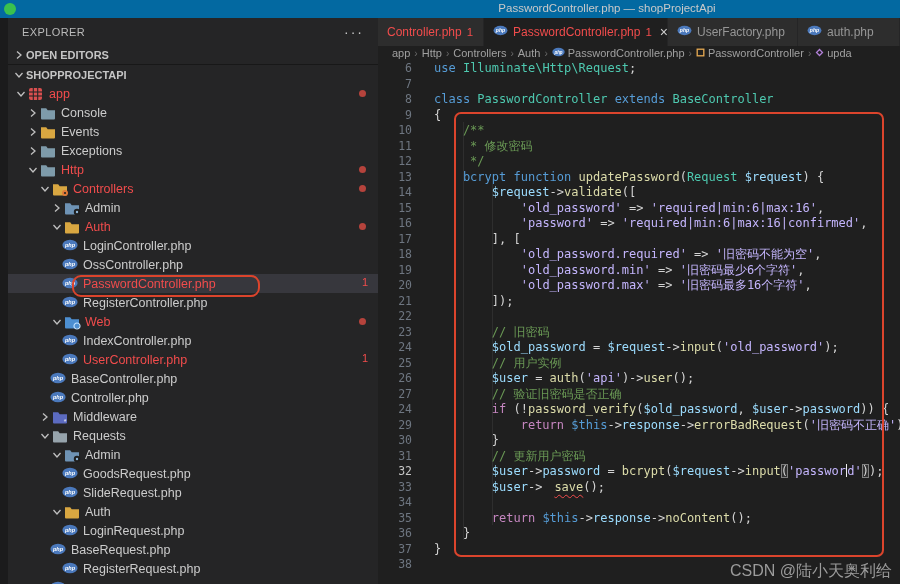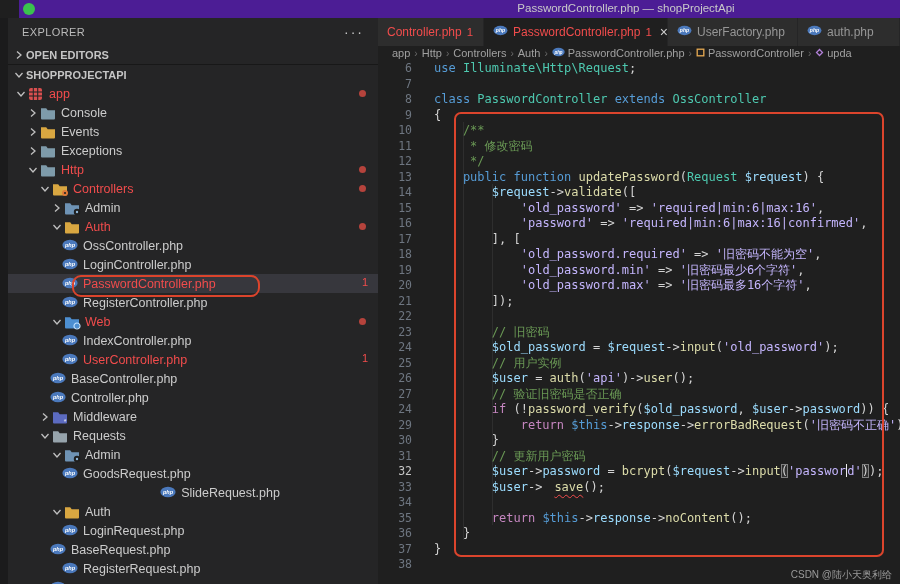--- a/index.html
+++ b/index.html
@@ -3,21 +3,21 @@
 <meta charset="utf-8">
 <style>
   * { margin:0; padding:0; box-sizing:border-box; }
   html,body { background:#111; }
   .window {
     position:relative; width:900px; height:584px; overflow:hidden;
     background:#1F1F1F; font-family:"Liberation Sans", sans-serif;
     -webkit-font-smoothing:antialiased;
   }
   
-  .titlebar { position:relative; height:18px; background:#4c1d95;margin-left:19px; }
+  .titlebar { position:relative; height:18px; background:#0369a1; }
   .traffic { position:absolute; left:4px; top:3px; width:12px; height:12px; border-radius:50%; }
   .title-text { position:absolute; left:607px; top:2px; transform:translateX(-50%);
     font-size:11.5px; color:#C9C9C9; white-space:nowrap; }
   
   .main { display:flex; height:566px; }
   .activity-strip { width:8px; background:#1B1B1C; }
   
   .sidebar { position:relative; width:370px; background:#252526; overflow:hidden; }
   .sidebar-header { height:28px; display:flex; align-items:center; padding:0 14px; }
   .sidebar-header .hdr { font-size:11px; color:#BBBBBB; letter-spacing:.4px; }
@@ -62,21 +62,21 @@
     font-size:11.5px; user-select:none; }
   .code-line.active .ln { color:#C6C6C6; }
   .k{color:#569CD6}.t{color:#4EC9B0}.f{color:#DCDCAA}.v{color:#9CDCFE}
   .s{color:#c4b5fd}.c{color:#6A9955}.p{color:#D4D4D4}.ctl{color:#C586C0}
   .fe{color:#DCDCAA; text-decoration:underline wavy #F14C4C 1px; text-underline-offset:3px;margin-left:12px;}
   .bm{color:#D4D4D4; outline:1px solid #808080; outline-offset:-1px; background:rgba(120,120,120,.2);}
   .cr{display:inline-block; width:1.5px; height:13px; background:#EDEDED; vertical-align:-2px;}
   .guide { position:absolute; width:1px; background:rgba(255,255,255,.07); }
   .code-annotation { position:absolute; left:76px; top:52px; width:430px; height:445px;
     border:2.5px solid #DB442C; border-radius:7px; pointer-events:none; z-index:5; }
-  .watermark { position:absolute; right:8px; bottom:2px; font-size:10px; color:#9B9B9B;
+  .watermark { position:absolute; right:8px; bottom:2px; font-size:16px; color:#9B9B9B;
     font-family:"Liberation Sans", sans-serif; }
 </style>
 </head>
 <body>
 
 <div class="window">
   <div class="titlebar">
     <div class="traffic" style="background:#3AC14E;"></div>
     <span class="title-text">PasswordController.php — shopProjectApi</span>
   </div>
@@ -228,30 +228,30 @@
             <span class="lbl err">Auth</span>
             <span class="dot"></span>
           </div>
           <div class="tree-row" style="padding-left: 54px;">
             <span class="icon-box">
               <svg width="16" height="12" viewBox="0 0 16 12">
                 <ellipse cx="8" cy="6" rx="7.6" ry="5.2" fill="#4B79BC"></ellipse>
                 <text x="8" y="8" font-size="5.5" font-style="italic" font-weight="bold" fill="#fff" text-anchor="middle" font-family="Liberation Sans,sans-serif">php</text>
               </svg>
             </span>
+            <span class="lbl">LoginController.php</span>
+          </div>
+          <div class="tree-row" style="padding-left: 54px;">
+            <span class="icon-box">
+              <svg width="16" height="12" viewBox="0 0 16 12">
+                <ellipse cx="8" cy="6" rx="7.6" ry="5.2" fill="#4B79BC"></ellipse>
+                <text x="8" y="8" font-size="5.5" font-style="italic" font-weight="bold" fill="#fff" text-anchor="middle" font-family="Liberation Sans,sans-serif">php</text>
+              </svg>
+            </span>
             <span class="lbl">OssController.php</span>
-          </div>
-          <div class="tree-row" style="padding-left: 54px;">
-            <span class="icon-box">
-              <svg width="16" height="12" viewBox="0 0 16 12">
-                <ellipse cx="8" cy="6" rx="7.6" ry="5.2" fill="#4B79BC"></ellipse>
-                <text x="8" y="8" font-size="5.5" font-style="italic" font-weight="bold" fill="#fff" text-anchor="middle" font-family="Liberation Sans,sans-serif">php</text>
-              </svg>
-            </span>
-            <span class="lbl">LoginController.php</span>
           </div>
           <div class="tree-row selected" style="padding-left: 54px;">
             <span class="icon-box">
               <svg width="16" height="12" viewBox="0 0 16 12">
                 <ellipse cx="8" cy="6" rx="7.6" ry="5.2" fill="#4B79BC"></ellipse>
                 <text x="8" y="8" font-size="5.5" font-style="italic" font-weight="bold" fill="#fff" text-anchor="middle" font-family="Liberation Sans,sans-serif">php</text>
               </svg>
             </span>
             <span class="lbl err">PasswordController.php</span>
             <span class="badge1">1</span>
@@ -373,21 +373,21 @@
           </div>
           <div class="tree-row" style="padding-left: 54px;">
             <span class="icon-box">
               <svg width="16" height="12" viewBox="0 0 16 12">
                 <ellipse cx="8" cy="6" rx="7.6" ry="5.2" fill="#4B79BC"></ellipse>
                 <text x="8" y="8" font-size="5.5" font-style="italic" font-weight="bold" fill="#fff" text-anchor="middle" font-family="Liberation Sans,sans-serif">php</text>
               </svg>
             </span>
             <span class="lbl">GoodsRequest.php</span>
           </div>
-          <div class="tree-row" style="padding-left: 54px; justify-content: center;">
+          <div class="tree-row" style="padding-left: 54px;">
             <span class="icon-box">
               <svg width="16" height="12" viewBox="0 0 16 12">
                 <ellipse cx="8" cy="6" rx="7.6" ry="5.2" fill="#4B79BC"></ellipse>
                 <text x="8" y="8" font-size="5.5" font-style="italic" font-weight="bold" fill="#fff" text-anchor="middle" font-family="Liberation Sans,sans-serif">php</text>
               </svg>
             </span>
             <span class="lbl">SlideRequest.php</span>
           </div>
           <div class="tree-row" style="padding-left: 42px;">
             <span class="chev">
@@ -509,26 +509,26 @@
               </svg></span>
             <span>upda</span>
           </span>
         </div>
       <div class="code-area">
         <div class="guide" style="left:85px; top:62px; height:418px;"></div>
         <div class="guide" style="left:114px; top:124px; height:341px;"></div>
         <div class="code-lines" id="code">
             <div class="code-line"><span class="ln">6</span><span><span class="k">use </span><span class="t">Illuminate\Http\Request</span><span class="p">;</span></span></div>
             <div class="code-line"><span class="ln">7</span><span></span></div>
-            <div class="code-line"><span class="ln">8</span><span><span class="k">class </span><span class="t">PasswordController </span><span class="k">extends </span><span class="t">OssController</span></span></div>
+            <div class="code-line"><span class="ln">8</span><span><span class="k">class </span><span class="t">PasswordController </span><span class="k">extends </span><span class="t">BaseController</span></span></div>
             <div class="code-line"><span class="ln">9</span><span><span class="p">{</span></span></div>
             <div class="code-line"><span class="ln">10</span><span><span class="c">    /**</span></span></div>
             <div class="code-line"><span class="ln">11</span><span><span class="c">     * 修改密码</span></span></div>
             <div class="code-line"><span class="ln">12</span><span><span class="c">     */</span></span></div>
-            <div class="code-line"><span class="ln">13</span><span><span class="k">    public function </span><span class="f">updatePassword</span><span class="p">(</span><span class="t">Request</span><span class="p"> </span><span class="v">$request</span><span class="p">) {</span></span></div>
+            <div class="code-line"><span class="ln">13</span><span><span class="k">    bcrypt function </span><span class="f">updatePassword</span><span class="p">(</span><span class="t">Request</span><span class="p"> </span><span class="v">$request</span><span class="p">) {</span></span></div>
             <div class="code-line"><span class="ln">14</span><span><span class="p">        </span><span class="v">$request</span><span class="p">-&gt;</span><span class="f">validate</span><span class="p">([</span></span></div>
             <div class="code-line"><span class="ln">15</span><span><span class="p">            </span><span class="s">'old_password'</span><span class="p"> =&gt; </span><span class="s">'required|min:6|max:16'</span><span class="p">,</span></span></div>
             <div class="code-line"><span class="ln">16</span><span><span class="p">            </span><span class="s">'password'</span><span class="p"> =&gt; </span><span class="s">'required|min:6|max:16|confirmed'</span><span class="p">,</span></span></div>
             <div class="code-line"><span class="ln">17</span><span><span class="p">        ], [</span></span></div>
             <div class="code-line"><span class="ln">18</span><span><span class="p">            </span><span class="s">'old_password.required'</span><span class="p"> =&gt; </span><span class="s">'旧密码不能为空'</span><span class="p">,</span></span></div>
             <div class="code-line"><span class="ln">19</span><span><span class="p">            </span><span class="s">'old_password.min'</span><span class="p"> =&gt; </span><span class="s">'旧密码最少6个字符'</span><span class="p">,</span></span></div>
             <div class="code-line"><span class="ln">20</span><span><span class="p">            </span><span class="s">'old_password.max'</span><span class="p"> =&gt; </span><span class="s">'旧密码最多16个字符'</span><span class="p">,</span></span></div>
             <div class="code-line"><span class="ln">21</span><span><span class="p">        ]);</span></span></div>
             <div class="code-line"><span class="ln">22</span><span></span></div>
             <div class="code-line"><span class="ln">23</span><span><span class="c">        // 旧密码</span></span></div>

